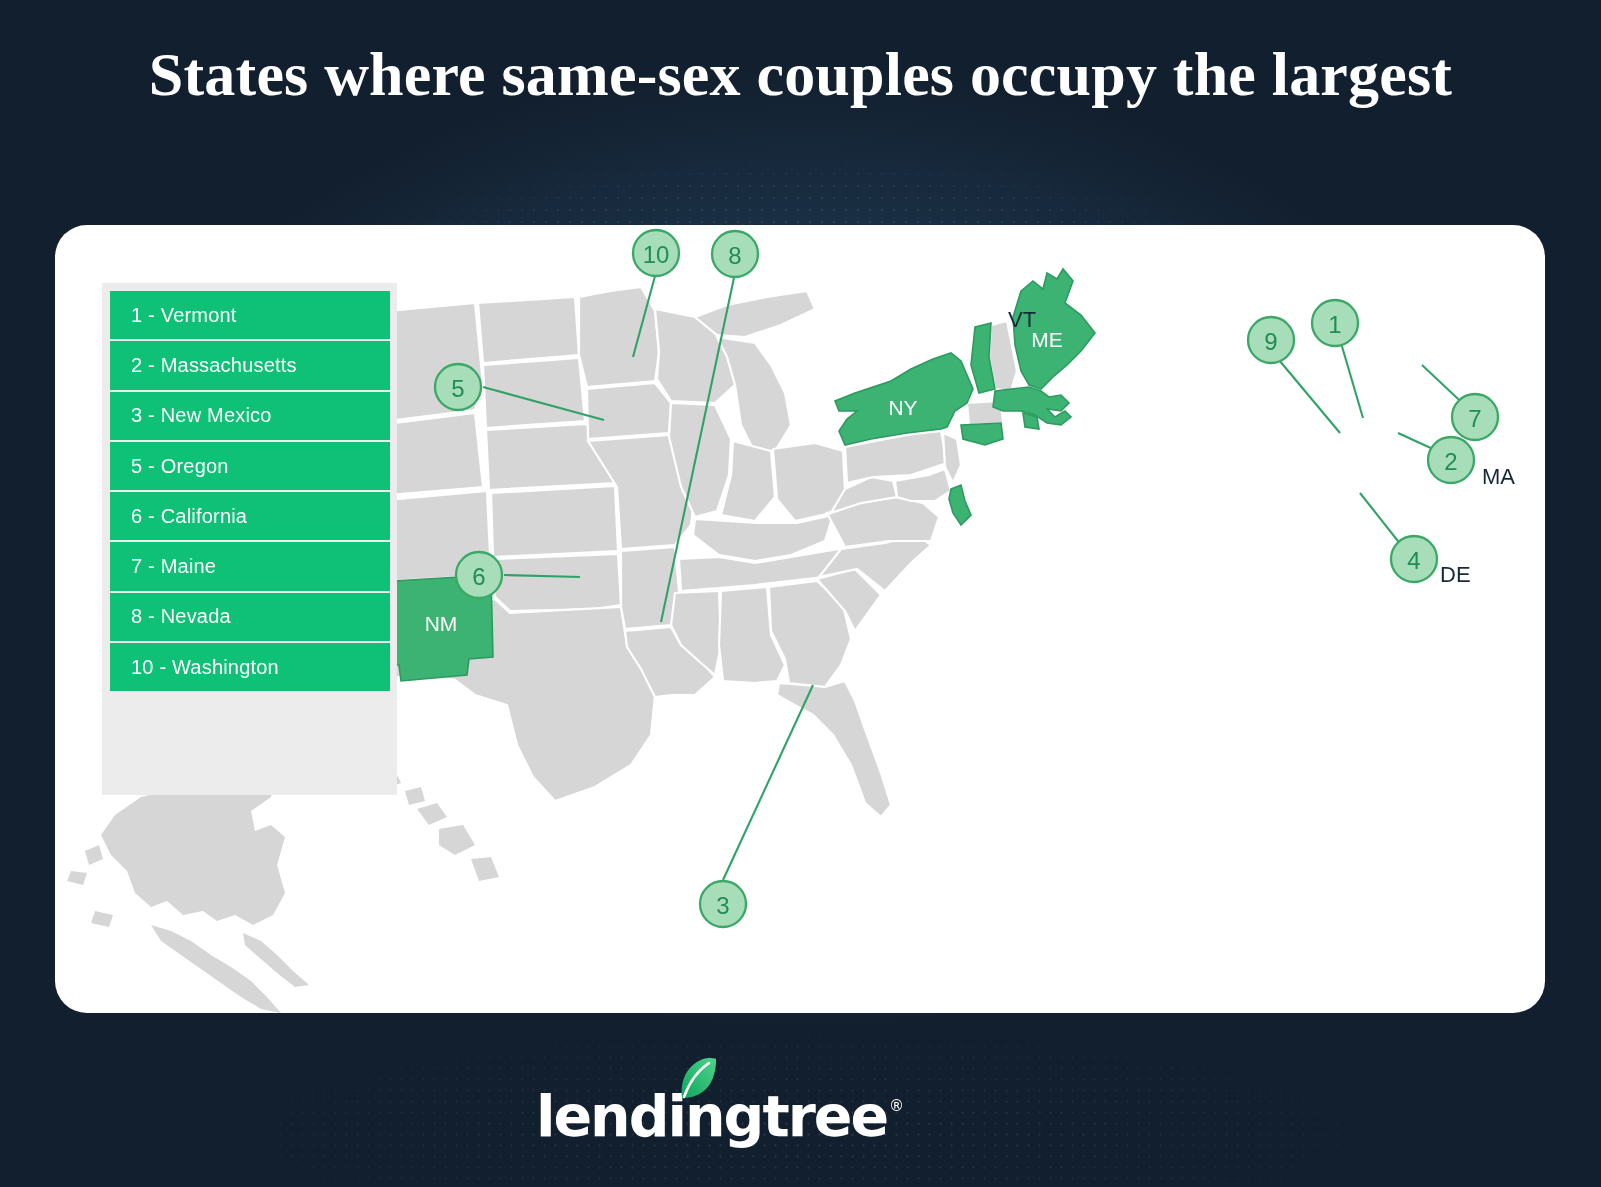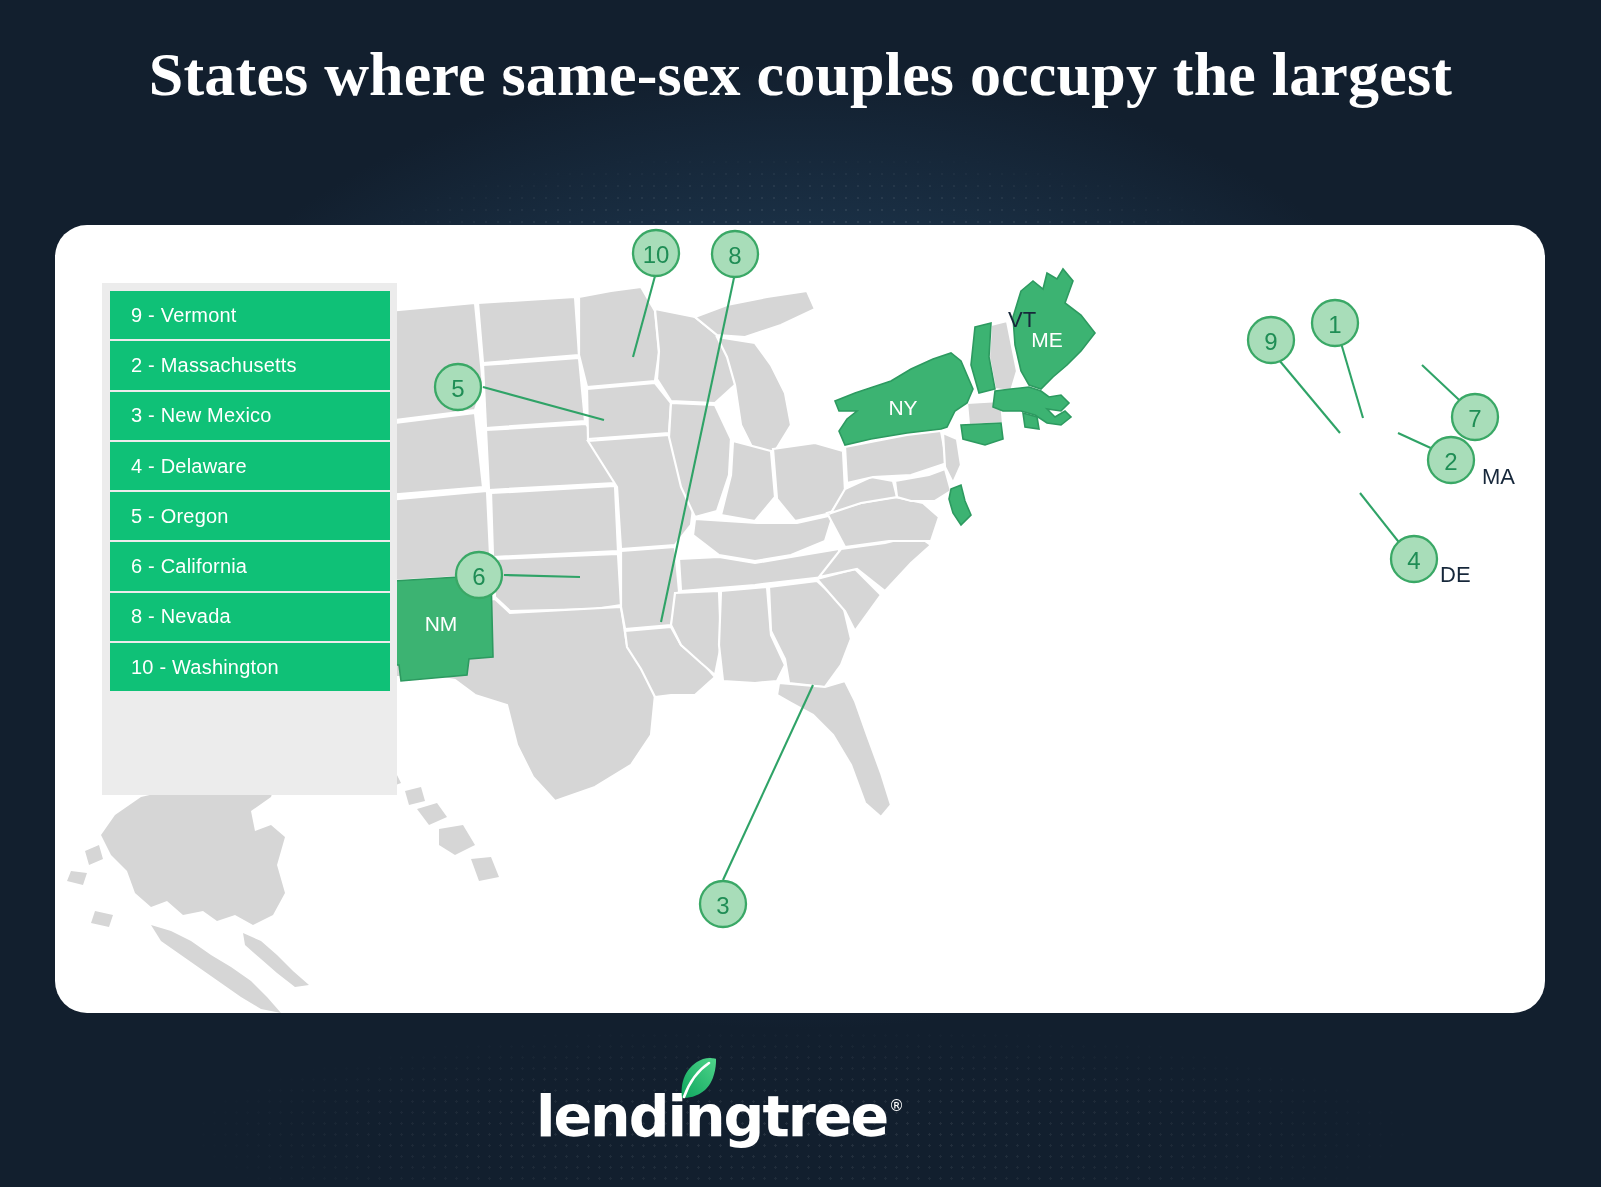--- a/index.html
+++ b/index.html
@@ -288,36 +288,36 @@
       <g>
         <text class="state-label-dark" x="953" y="102">VT</text>
         <text class="state-label-dark" x="1427" y="259">MA</text>
         <text class="state-label-dark" x="1385" y="357">DE</text>
       </g>
     </svg>
   </div>
 
   <div id="legend-frame">
     <div class="legend-row">
-      <span>9 - Vermont</span>
+      <span>1 - Vermont</span>
     </div>
     <div class="legend-row">
       <span>2 - Massachusetts</span>
     </div>
     <div class="legend-row">
       <span>3 - New Mexico</span>
     </div>
     <div class="legend-row">
-      <span>4 - Delaware</span>
-    </div>
-    <div class="legend-row">
       <span>5 - Oregon</span>
     </div>
     <div class="legend-row">
       <span>6 - California</span>
+    </div>
+    <div class="legend-row">
+      <span>7 - Maine</span>
     </div>
     <div class="legend-row">
       <span>8 - Nevada</span>
     </div>
     <div class="legend-row">
       <span>10 - Washington</span>
     </div>
   </div>
 </div>
 

